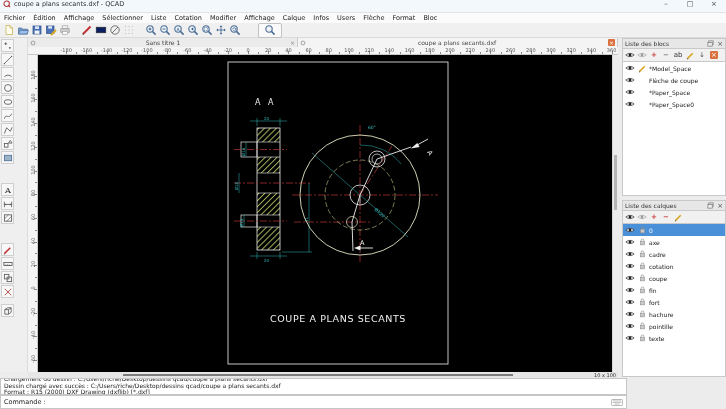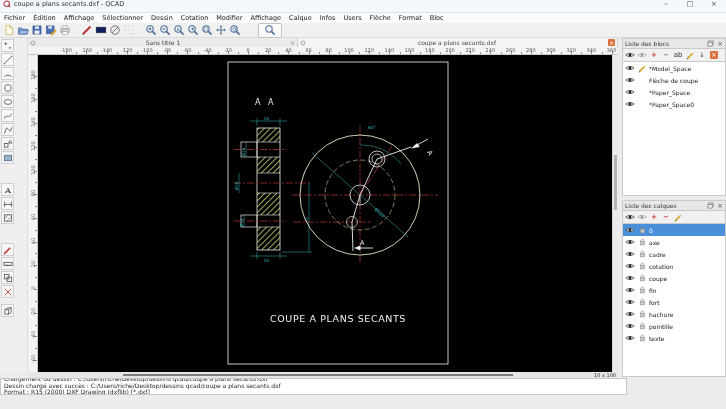--- a/index.html
+++ b/index.html
@@ -95,21 +95,21 @@
       <span class="winctl">□</span>
       <span class="winctl">×</span>
     </span>
   </div>
 
   <div id="menubar">
       <span class="menu-item">Fichier</span>
       <span class="menu-item">Édition</span>
       <span class="menu-item">Affichage</span>
       <span class="menu-item">Sélectionner</span>
-      <span class="menu-item">Dessin</span>
+      <span class="menu-item">Liste</span>
       <span class="menu-item">Cotation</span>
       <span class="menu-item">Modifier</span>
       <span class="menu-item">Affichage</span>
       <span class="menu-item">Calque</span>
       <span class="menu-item">Infos</span>
       <span class="menu-item">Users</span>
       <span class="menu-item">Flèche</span>
       <span class="menu-item">Format</span>
       <span class="menu-item">Bloc</span>
     </div>
@@ -870,14 +870,23 @@
           </div>
         </div>
     </div>
   </div>
 
   <div id="cmdhistory">
     <div class="cl">Chargement du dessin : C:/Users/riche/Desktop/dessins qcad/coupe a plans secants.dxf</div>
     <div class="cl">Dessin chargé avec succès : C:/Users/riche/Desktop/dessins qcad/coupe a plans secants.dxf</div>
     <div class="cl">Format : R15 (2000) DXF Drawing (dxflib) [*.dxf]</div>
   </div>
+  <div id="cmdprompt">
+    <span>Commande :</span>
+    <span class="kbd">
+        <svg viewBox="0 0 14 8" width="12" height="7">
+          <rect x="0.5" y="0.5" width="13" height="7" rx="1" fill="#fff" stroke="#888" stroke-width="0.7"></rect>
+          <path d="M2 2.2h10M2 4h10M4 5.8h6" stroke="#999" stroke-width="0.7" fill="none"></path>
+        </svg>
+      </span>
+  </div>
 
 </div>
 
 </body></html>

